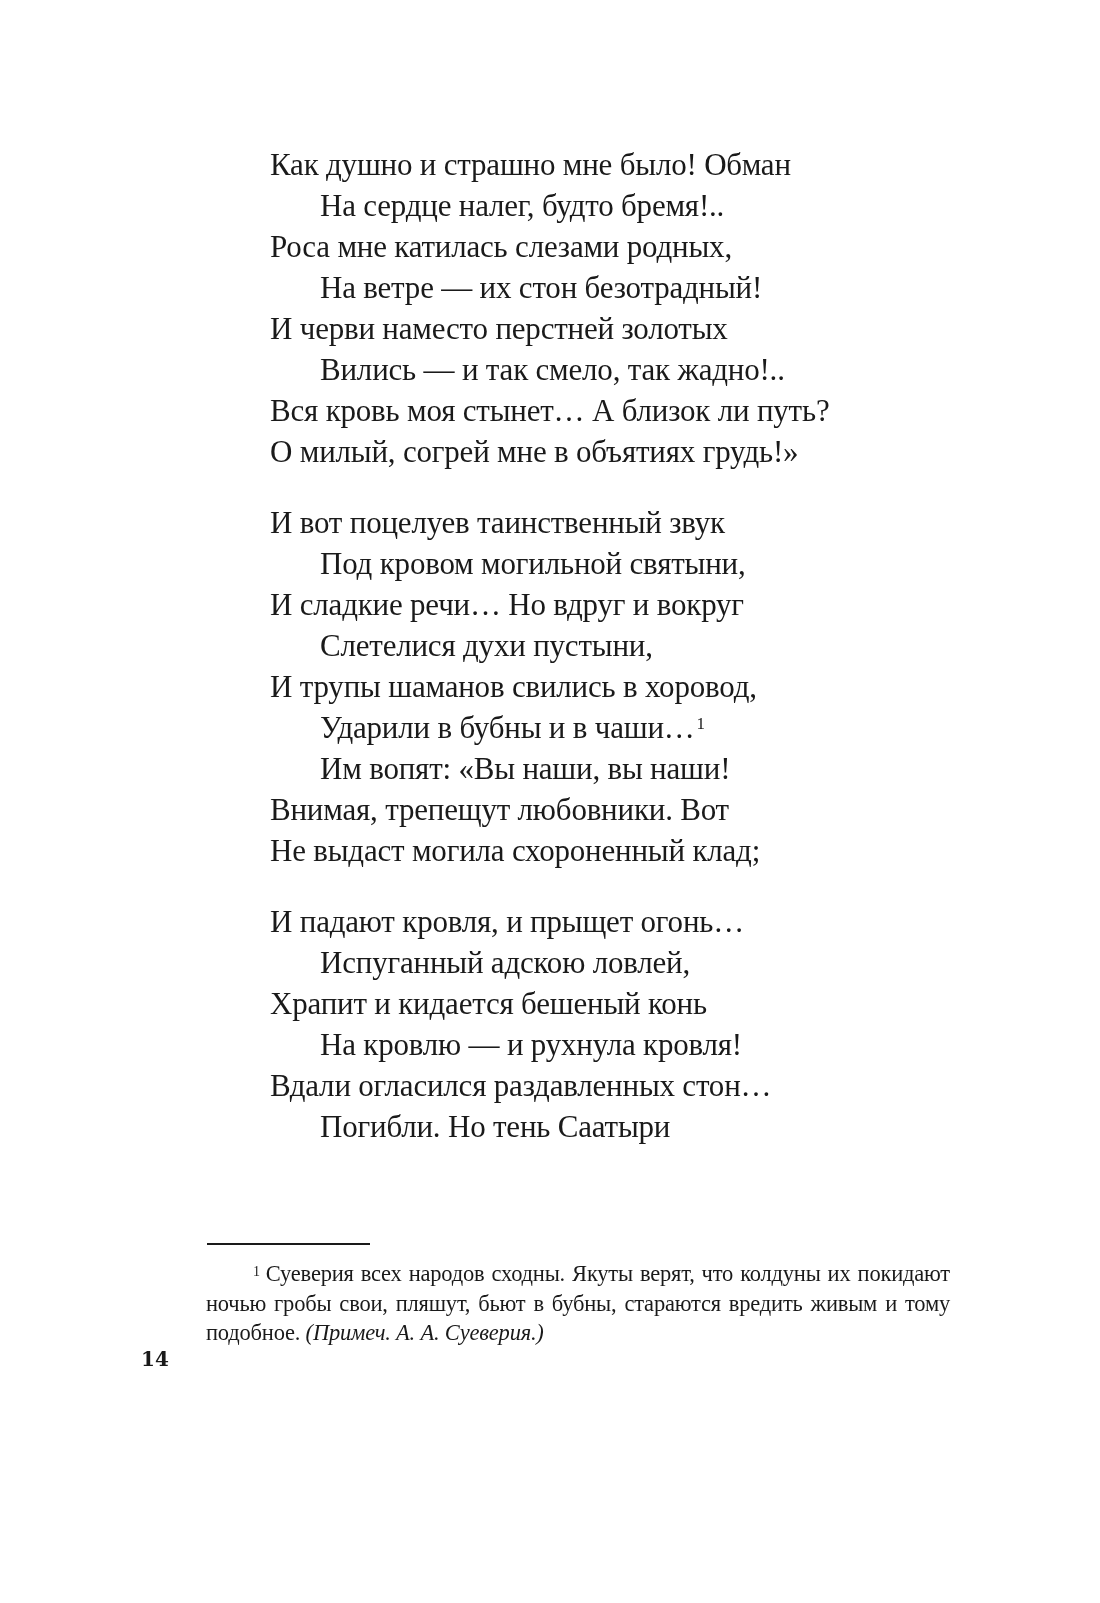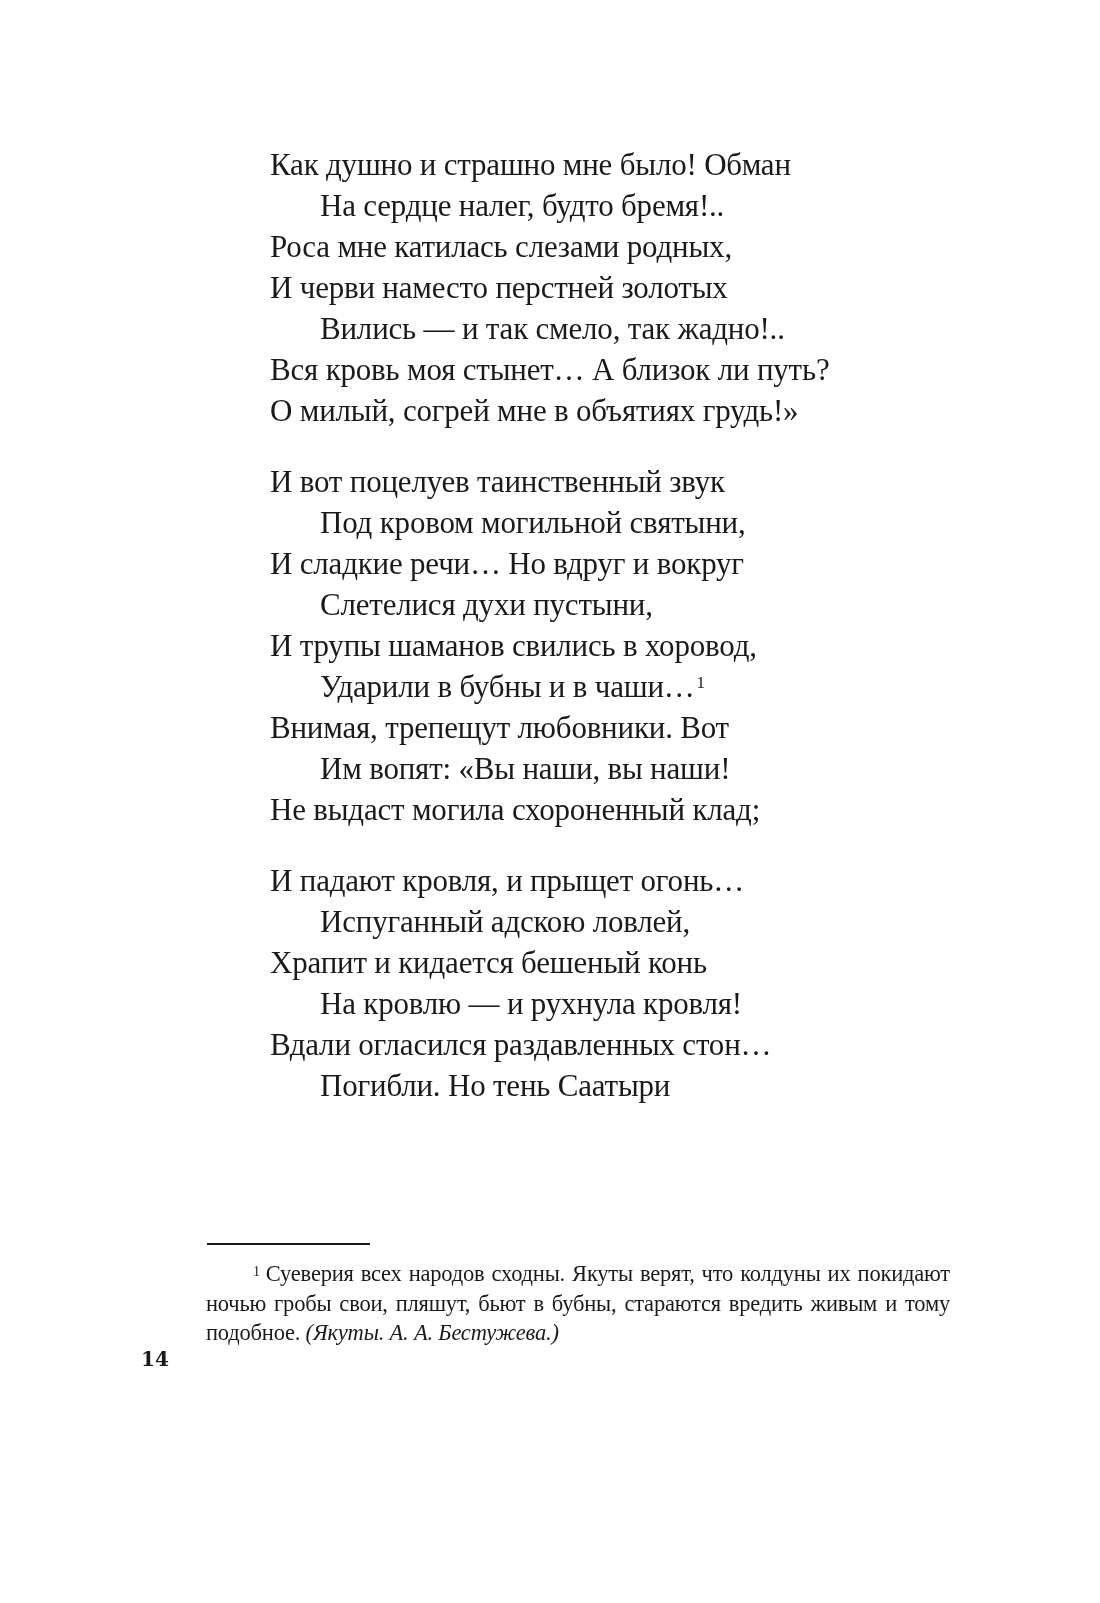--- a/index.html
+++ b/index.html
@@ -96,48 +96,49 @@
 <body>
 
 <div class="page">
 
   <div class="poem">
 
     <div class="stanza">
       <span class="line">Как душно и страшно мне было! Обман</span>
       <span class="line indent">На сердце налег, будто бремя!..</span>
       <span class="line">Роса мне катилась слезами родных,</span>
+      <span class="line indent">На ветре — их стон безотрадный!</span>
       <span class="line">И черви наместо перстней золотых</span>
       <span class="line indent">Вились — и так смело, так жадно!..</span>
       <span class="line">Вся кровь моя стынет… А близок ли путь?</span>
       <span class="line">О милый, согрей мне в объятиях грудь!»</span>
     </div>
 
     <div class="stanza">
       <span class="line">И вот поцелуев таинственный звук</span>
       <span class="line indent">Под кровом могильной святыни,</span>
       <span class="line">И сладкие речи… Но вдруг и вокруг</span>
       <span class="line indent">Слетелися духи пустыни,</span>
       <span class="line">И трупы шаманов свились в хоровод,</span>
       <span class="line indent"><span>Ударили в бубны и в чаши…</span><sup class="fnref">1</sup></span>
+      <span class="line indent">Им вопят: «Вы наши, вы наши!</span>
       <span class="line">Внимая, трепещут любовники. Вот</span>
-      <span class="line indent">Им вопят: «Вы наши, вы наши!</span>
       <span class="line">Не выдаст могила схороненный клад;</span>
     </div>
 
     <div class="stanza">
       <span class="line">И падают кровля, и прыщет огонь…</span>
       <span class="line indent">Испуганный адскою ловлей,</span>
       <span class="line">Храпит и кидается бешеный конь</span>
       <span class="line indent">На кровлю — и рухнула кровля!</span>
       <span class="line">Вдали огласился раздавленных стон…</span>
       <span class="line indent">Погибли. Но тень Саатыри</span>
     </div>
 
   </div>
 
   <div class="footnote-rule"></div>
 
-  <div class="footnote"><sup class="fn-num">1</sup><span>Суеверия всех народов сходны. Якуты верят, что колдуны их покидают ночью гробы свои, пляшут, бьют в бубны, стараются вредить живым и тому подобное. </span><span class="fn-italic">(Якуты. А. А. Бестужева.)</span></div>
+  <div class="footnote"><sup class="fn-num">1</sup><span>Суеверия всех народов сходны. Якуты верят, что колдуны их покидают ночью гробы свои, пляшут, бьют в бубны, стараются вредить живым и тому подобное. </span><span class="fn-italic">(Примеч. А. А. Суеверия.)</span></div>
 
   <div class="page-number">14</div>
 
 </div>
 
 </body></html>

